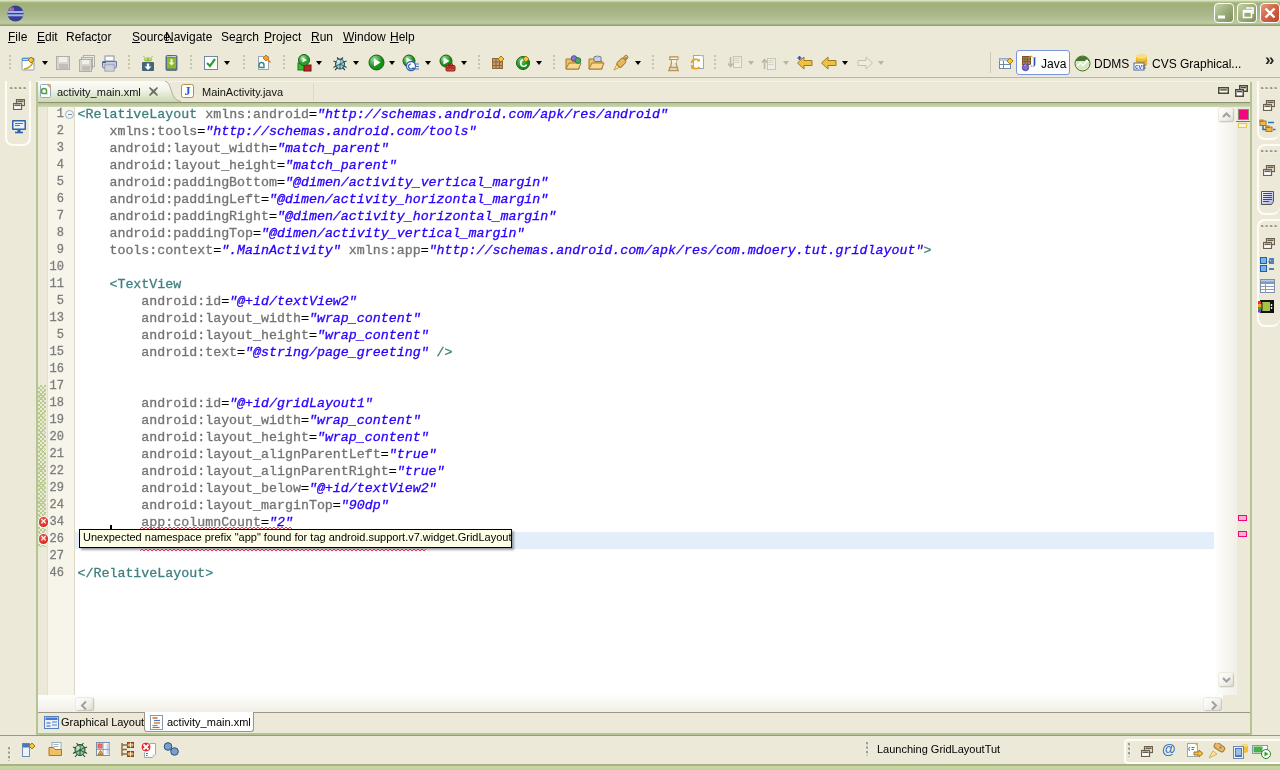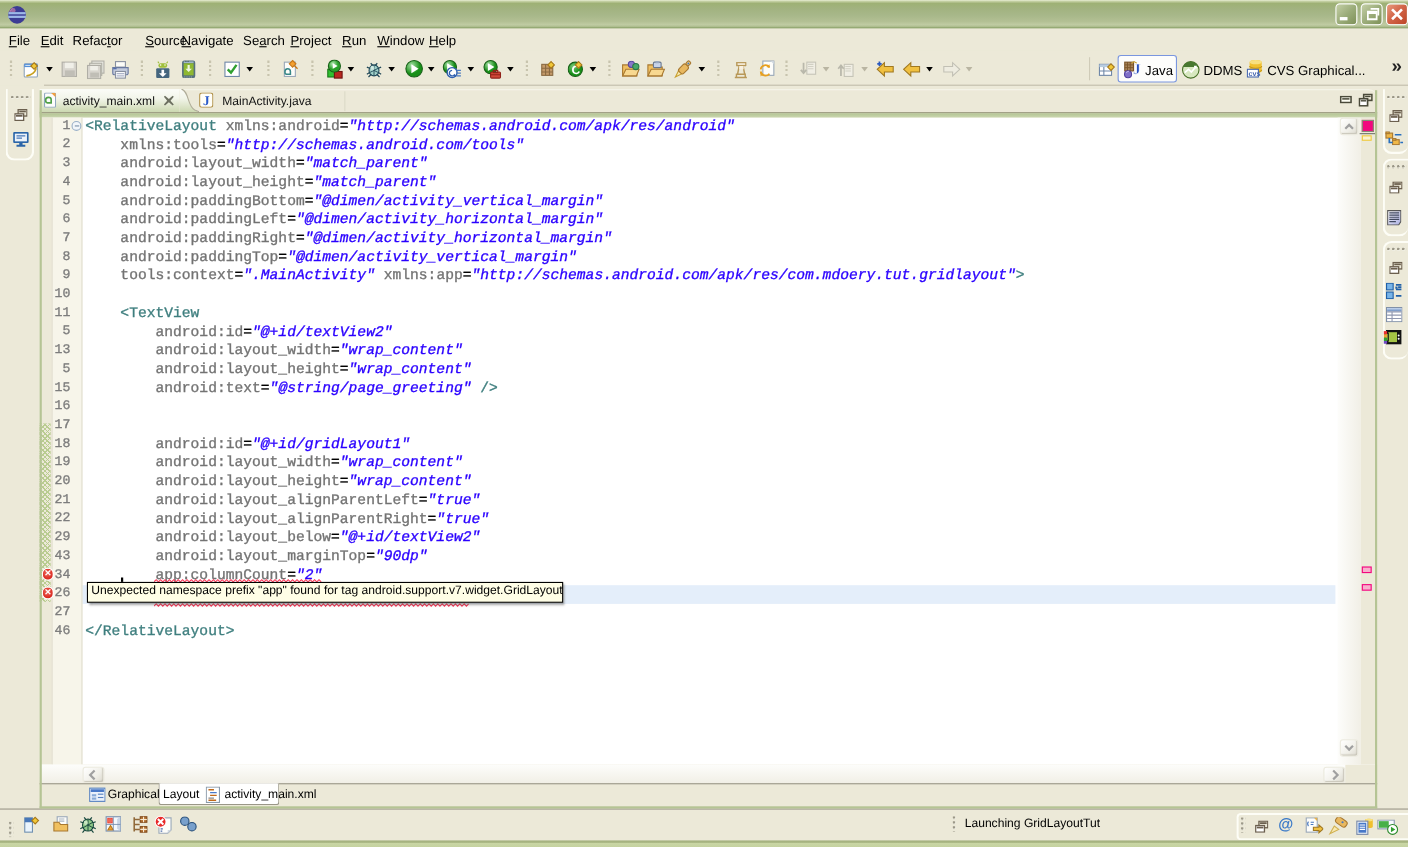--- a/index.html
+++ b/index.html
@@ -53,21 +53,21 @@
 
 .erricon{width:11.5px;height:11.5px;border-radius:50%;background:radial-gradient(circle at 4px 4px,#ef6a60,#d9261c 72%);border:1px solid #fff;box-sizing:border-box;}
 .erricon:after{content:"✕";position:absolute;left:1.8px;top:-0.4px;font-size:8px;font-weight:bold;color:#fff;}
 
 .sbtn{background:linear-gradient(135deg,#ffffff,#f0efe8 60%,#dbd8ce);border:1px solid #eceadf;border-radius:3px;box-sizing:border-box;box-shadow:inset -1px -1px 1px #c9c6ba;}
 #vscroll{left:1180px;top:0;width:21px;height:588px;background:linear-gradient(to right,#fdfdfb,#f1efe6);}
 #ovruler{left:1201px;top:0;width:15px;height:588px;background:#ece9d8;}
 
 #hscroll{left:36px;top:695px;width:1187px;height:17px;background:linear-gradient(to bottom,#fdfdfb,#f1efe6);}
 #btabsbg{left:36px;top:712px;width:1216px;height:21px;background:#ece9d8;}
-#btabs{left:36px;top:712px;width:1106px;height:21px;font-size:12px;margin-left:37px;}
+#btabs{left:36px;top:712px;width:1106px;height:21px;font-size:12px;}
 #btabline{left:36px;top:712px;width:1216px;height:1px;background:#9a9788;}
 #btabact{left:144px;top:712px;width:110px;height:20px;background:#fff;border:1px solid #9a9788;border-top:none;border-radius:0 0 3px 3px;box-sizing:border-box;}
 
 .gb{background:#b5c494;}
 
 #status{left:0;top:735px;width:1280px;height:29px;background:#ece9d8;border-top:1px solid #9a9788;}
 
 #taskbar{left:0;top:764px;width:1280px;height:6px;background:linear-gradient(to bottom,#a6b380 0%,#a6b380 30%,#c9d6a4 40%,#c5d2a0 100%);}
 </style></head>
 <body>
@@ -490,21 +490,21 @@
         <div class="ln" style="top:221px">5</div>
         <div class="ln" style="top:238px">15</div>
         <div class="ln" style="top:255px">16</div>
         <div class="ln" style="top:272px">17</div>
         <div class="ln" style="top:289px">18</div>
         <div class="ln" style="top:306px">19</div>
         <div class="ln" style="top:323px">20</div>
         <div class="ln" style="top:340px">21</div>
         <div class="ln" style="top:357px">22</div>
         <div class="ln" style="top:374px">29</div>
-        <div class="ln" style="top:391px">43</div>
+        <div class="ln" style="top:391px">24</div>
         <div class="ln" style="top:408px">34</div>
         <div class="ln" style="top:425px">26</div>
         <div class="ln" style="top:442px">27</div>
         <div class="ln" style="top:459px">46</div>
      </div>
      <div class="abs" id="lnsep"></div>
      <div class="abs" id="fold1"></div>
      <div class="abs" id="code">
 <div class="cl" style="top:0"><span class="tg">&lt;RelativeLayout</span> <span class="at">xmlns:android</span>=<span class="vl">"http://schemas.android.com/apk/res/android"</span></div>
 <div class="cl" style="top:17px">    <span class="at">xmlns:tools</span>=<span class="vl">"http://schemas.android.com/tools"</span></div>

